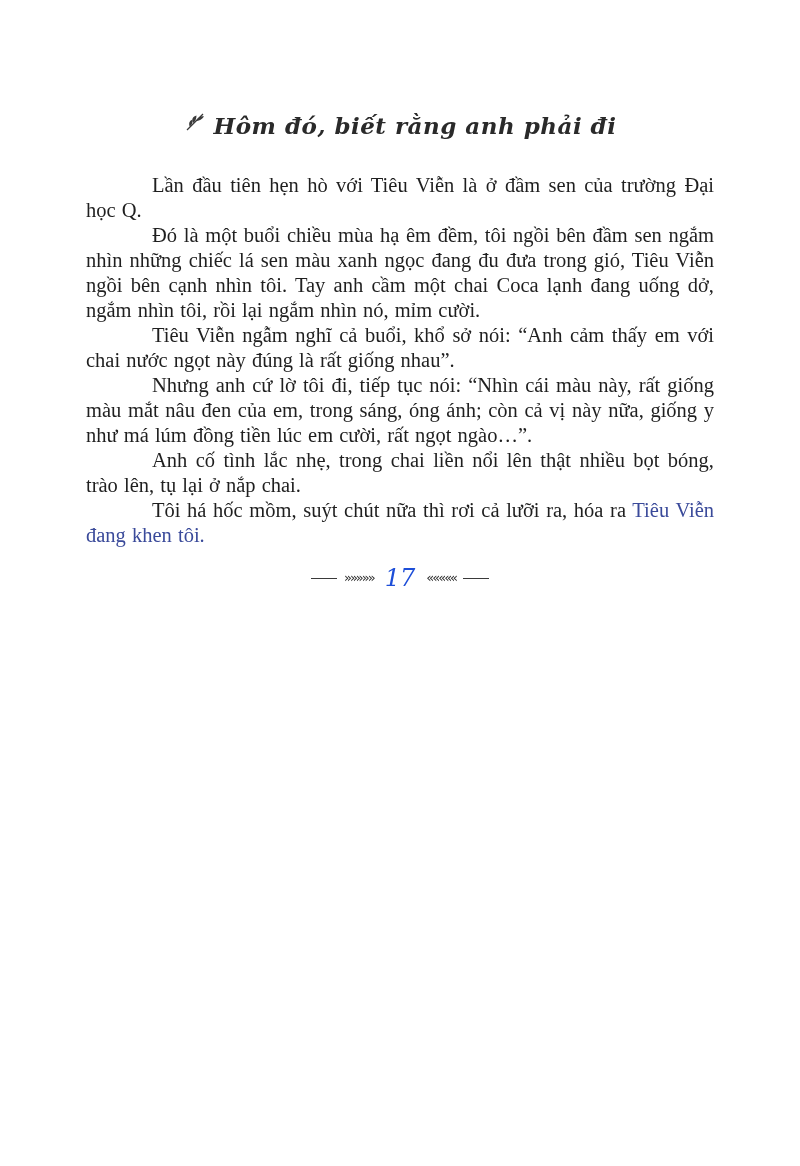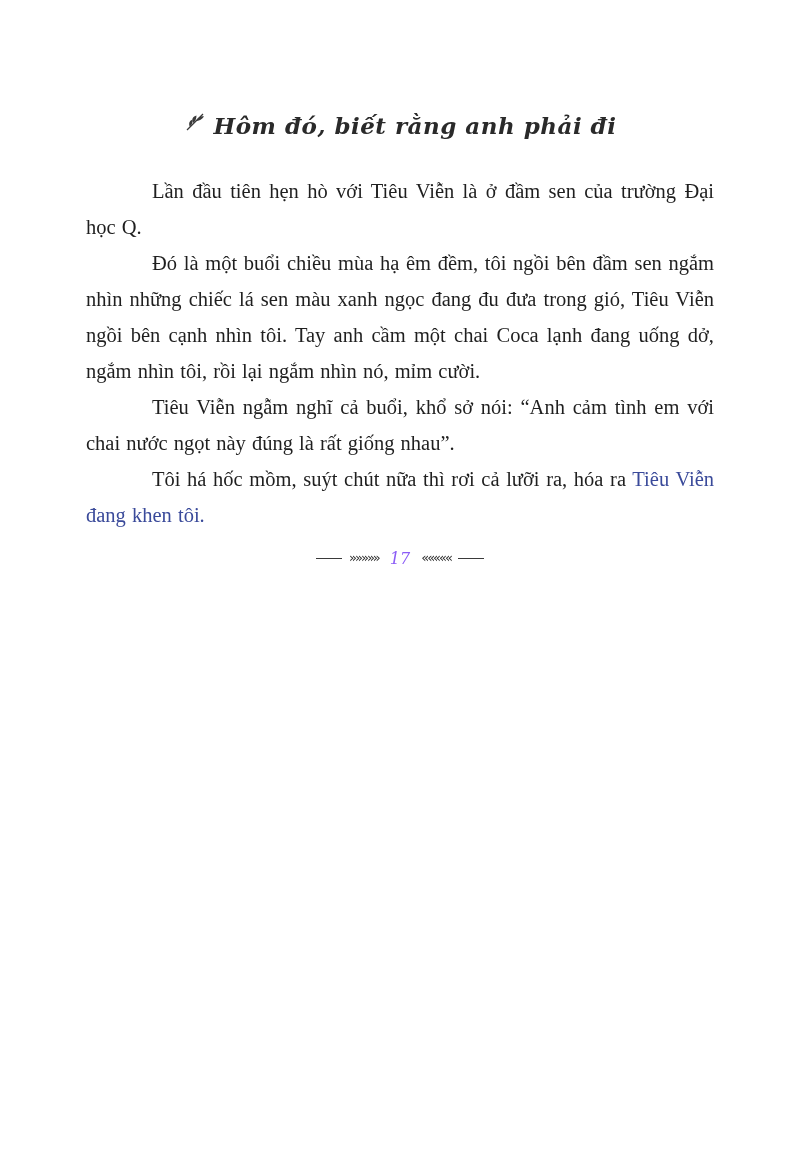--- a/index.html
+++ b/index.html
@@ -28,21 +28,21 @@
     font-weight: 700;
     font-size: 23px;
     color: #2a2a2a;
     letter-spacing: 0.5px;
   }
   .leaf-icon { display: inline-block; transform: translateY(-2px); }
   .page-body p {
     margin: 0;
     text-indent: 66px;
     font-size: 20.5px;
-    line-height: 36px;
+    line-height: 25px;
     text-align: justify;
     word-spacing: 1px;
   }
   .page-footer {
     margin-top: 16px;
     display: flex;
     align-items: center;
     justify-content: center;
     gap: 7px;
     color: #333;
@@ -55,22 +55,22 @@
   .footer-arrows {
     font-family: "DejaVu Sans", sans-serif;
     font-size: 13px;
     letter-spacing: -2px;
     color: #2e2e2e;
     transform: translateY(-1px);
   }
   .page-number {
     font-family: "DejaVu Serif", serif;
     font-style: italic;
-    font-size: 16px;
-    color: #8b5cf6;
+    font-size: 24px;
+    color: #1d4ed8;
     padding: 0 4px;
   }
 </style>
 </head>
 <body>
 
 <div class="page">
 
   <div class="chapter-header">
     <span class="leaf-icon">
@@ -80,21 +80,23 @@
         <path d="M12 9 C14 5, 17.5 3.5, 20 4.5 C18 7.5, 14.5 9, 12 9 Z" fill="#3a3a3a"></path>
         <path d="M5.5 14.5 C4.5 11, 5.5 9, 8 7.8 C9 10, 8 13.5, 5.5 14.5 Z" fill="#3a3a3a"></path>
       </svg>
     </span>
     <span class="chapter-title">Hôm đó, biết rằng anh phải đi</span>
   </div>
 
   <div class="page-body">
       <p><span>Lần đầu tiên hẹn hò với Tiêu Viễn là ở đầm sen của trường Đại học Q.</span></p>
       <p><span>Đó là một buổi chiều mùa hạ êm đềm, tôi ngồi bên đầm sen ngắm nhìn những chiếc lá sen màu xanh ngọc đang đu đưa trong gió, Tiêu Viễn ngồi bên cạnh nhìn tôi. Tay anh cầm một chai Coca lạnh đang uống dở, ngắm nhìn tôi, rồi lại ngắm nhìn nó, mỉm cười.</span></p>
-      <p><span>Tiêu Viễn ngẫm nghĩ cả buổi, khổ sở nói: “Anh cảm tình em với chai nước ngọt này đúng là rất giống nhau”.</span></p>
+      <p><span>Tiêu Viễn ngẫm nghĩ cả buổi, khổ sở nói: “Anh cảm thấy em với chai nước ngọt này đúng là rất giống nhau”.</span></p>
+      <p><span>Nhưng anh cứ lờ tôi đi, tiếp tục nói: “Nhìn cái màu này, rất giống màu mắt nâu đen của em, trong sáng, óng ánh; còn cả vị này nữa, giống y như má lúm đồng tiền lúc em cười, rất ngọt ngào…”.</span></p>
+      <p><span>Anh cố tình lắc nhẹ, trong chai liền nổi lên thật nhiều bọt bóng, trào lên, tụ lại ở nắp chai.</span></p>
       <p><span>Tôi há hốc mồm, suýt chút nữa thì rơi cả lưỡi ra, hóa ra </span><span style="color: rgb(58, 74, 154);">Tiêu Viễn đang khen tôi.</span></p>
     </div>
 
   <div class="page-footer">
     <span class="footer-line"></span>
     <span class="footer-arrows">»»»»»</span>
     <span class="page-number">17</span>
     <span class="footer-arrows">«««««</span>
     <span class="footer-line"></span>
   </div>

